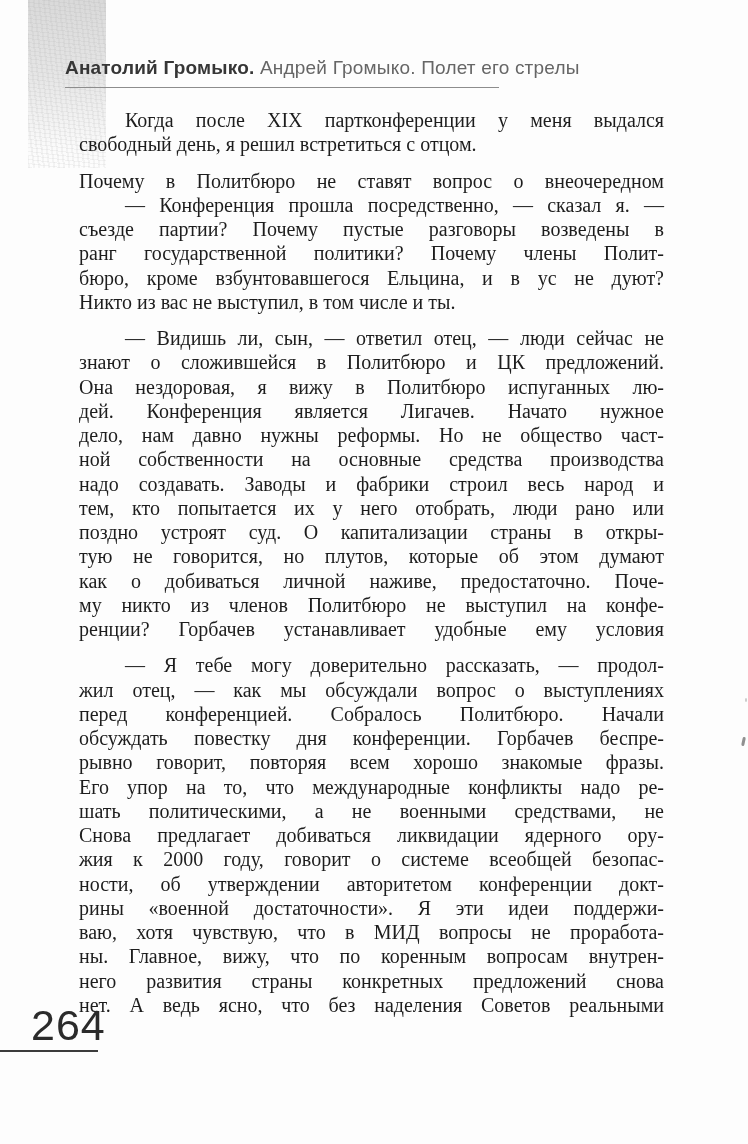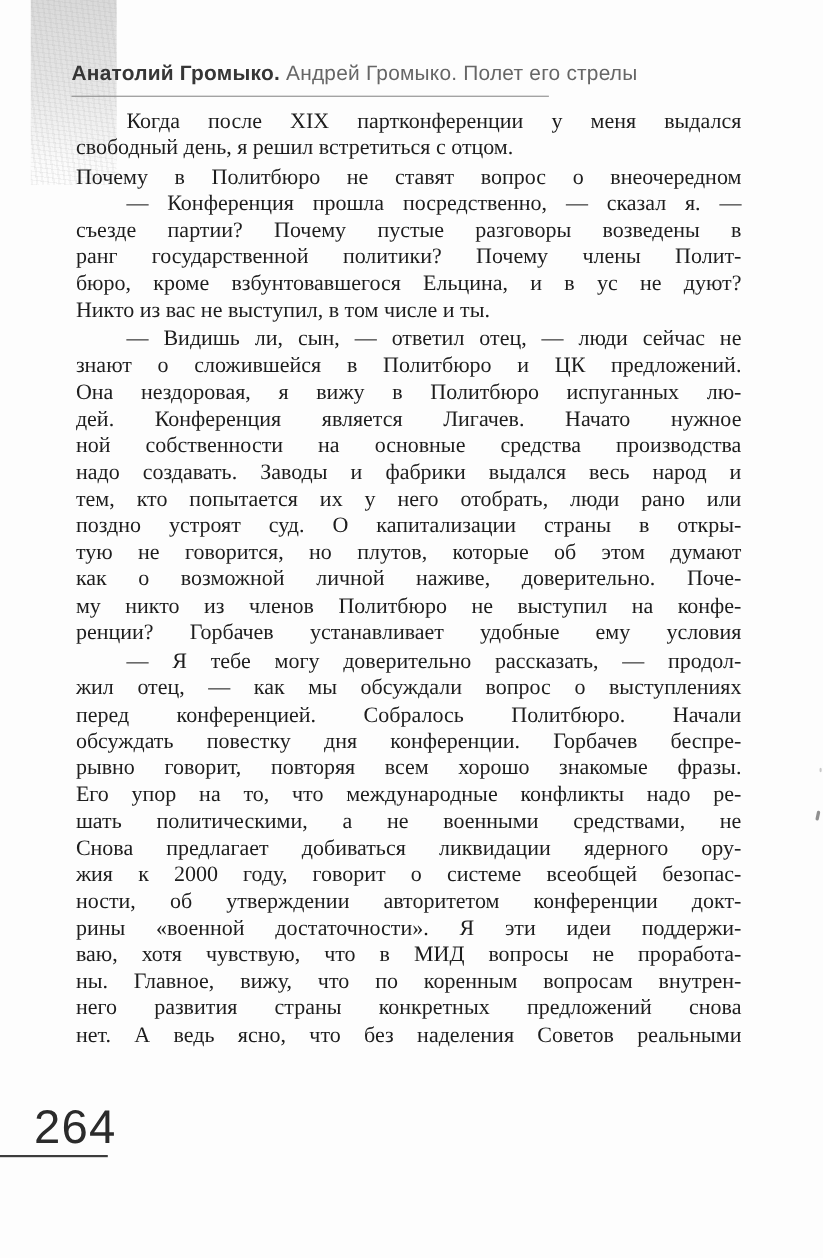--- a/index.html
+++ b/index.html
@@ -33,21 +33,21 @@
     white-space: nowrap;
   }
   .running-head .author { font-weight: 700; color: #363636; }
 
   
   .text-block {
     position: absolute; left: 67px; top: 96px; width: 609px;
     font-size: 20px; line-height: 24.25px;
     color: #1d1d1d;
   }
-  .paragraph { margin: 2px; }
+  .paragraph { margin: 12px; }
   .line {
     text-align: justify;
     text-align-last: justify;
     height: 24.25px;
     overflow: visible;
     white-space: normal;
   }
   .line.first { text-indent: 46px; }
   .line.last  { text-align-last: left; }
 
@@ -95,26 +95,27 @@
       <div class="line">съезде партии? Почему пустые разговоры возведены в</div>
       <div class="line">ранг государственной политики? Почему члены Полит-</div>
       <div class="line">бюро, кроме взбунтовавшегося Ельцина, и в ус не дуют?</div>
       <div class="line last">Никто из вас не выступил, в том числе и ты.</div>
     </div>
     <div class="paragraph">
       <div class="line first">— Видишь ли, сын, — ответил отец, — люди сейчас не</div>
       <div class="line">знают о сложившейся в Политбюро и ЦК предложений.</div>
       <div class="line">Она нездоровая, я вижу в Политбюро испуганных лю-</div>
       <div class="line">дей. Конференция является Лигачев. Начато нужное</div>
+      <div class="line">дело, нам давно нужны реформы. Но не общество част-</div>
       <div class="line">ной собственности на основные средства производства</div>
-      <div class="line">надо создавать. Заводы и фабрики выдался весь народ и</div>
+      <div class="line">надо создавать. Заводы и фабрики строил весь народ и</div>
       <div class="line">тем, кто попытается их у него отобрать, люди рано или</div>
       <div class="line">поздно устроят суд. О капитализации страны в откры-</div>
       <div class="line">тую не говорится, но плутов, которые об этом думают</div>
-      <div class="line">как о возможной личной наживе, доверительно. Поче-</div>
+      <div class="line">как о добиваться личной наживе, предостаточно. Поче-</div>
       <div class="line">му никто из членов Политбюро не выступил на конфе-</div>
       <div class="line">ренции? Горбачев устанавливает удобные ему условия</div>
     </div>
     <div class="paragraph">
       <div class="line first">— Я тебе могу доверительно рассказать, — продол-</div>
       <div class="line">жил отец, — как мы обсуждали вопрос о выступлениях</div>
       <div class="line">перед конференцией. Собралось Политбюро. Начали</div>
       <div class="line">обсуждать повестку дня конференции. Горбачев беспре-</div>
       <div class="line">рывно говорит, повторяя всем хорошо знакомые фразы.</div>
       <div class="line">Его упор на то, что международные конфликты надо ре-</div>

